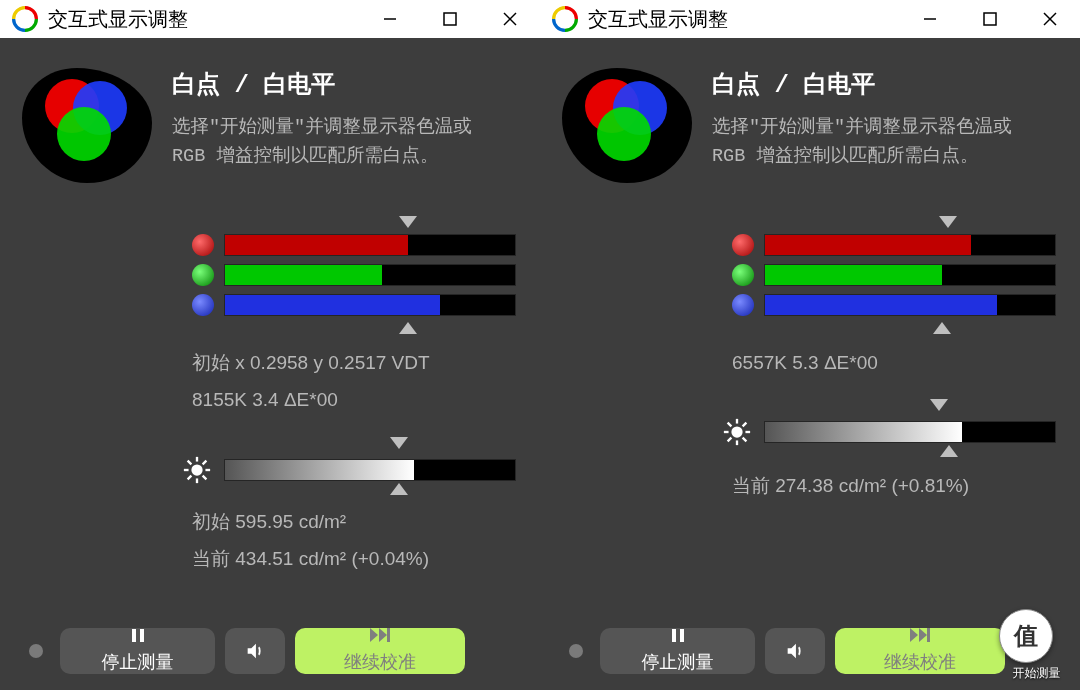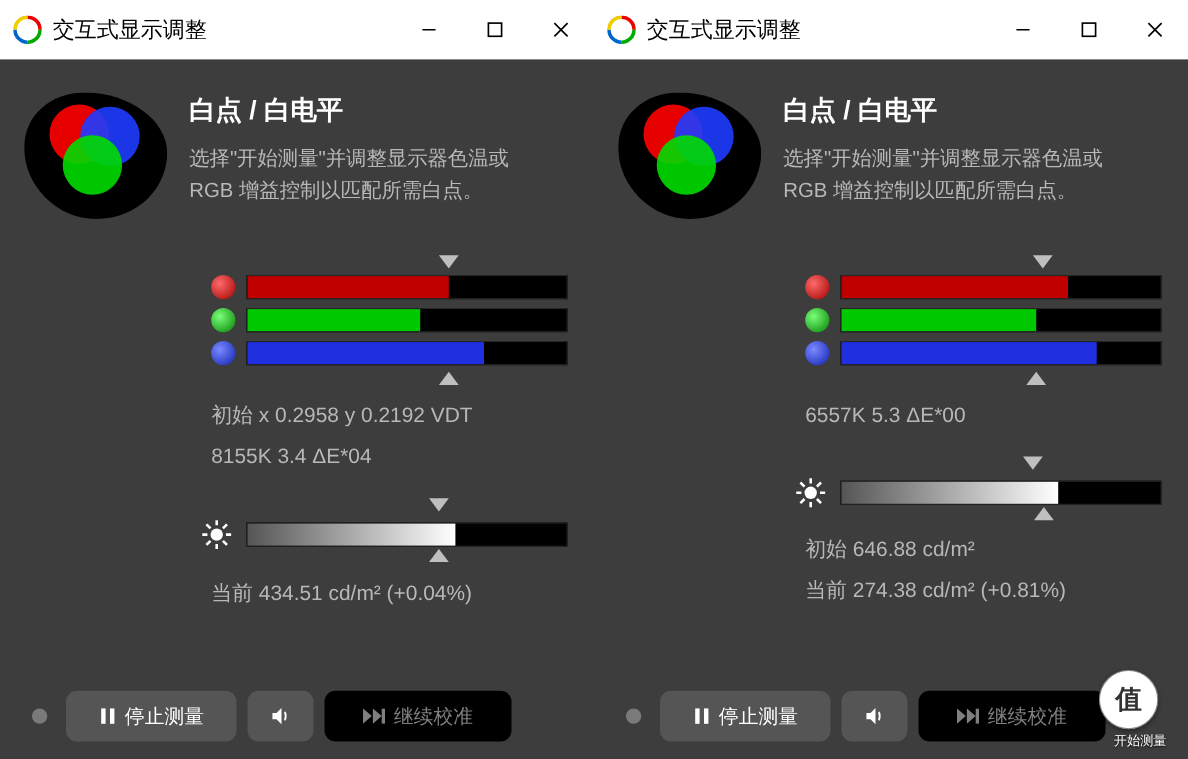--- a/index.html
+++ b/index.html
@@ -12,21 +12,21 @@
   overflow: hidden;
 }
 .window {
   width: 540px;
   height: 690px;
   background: #3d3d3d;
   display: flex;
   flex-direction: column;
 }
 .titlebar {
-  height: 54px;
+  height: 38px;
   background: #fff;
   display: flex;
   align-items: center;
   padding: 0 0 0 12px;
 }
 .logo {
   width: 26px;
   height: 26px;
   margin-right: 10px;
 }
@@ -47,20 +47,21 @@
 .winbtn svg { width: 16px; height: 16px; }
 .content {
   flex: 1;
   padding: 30px 24px 12px 22px;
   display: flex;
   flex-direction: column;
 }
 .header {
   display: flex;
   gap: 20px;
+  font-family: Liberation Mono, monospace;
 }
 .rgb-drop {
   width: 130px;
   flex-shrink: 0;
 }
 .heading {
   color: #fff;
   font-size: 24px;
   font-weight: 600;
   margin-bottom: 14px;
@@ -184,23 +185,24 @@
   background: #555;
   border-radius: 10px;
   height: 46px;
   display: flex;
   align-items: center;
   justify-content: center;
   color: #fff;
   font-size: 18px;
   gap: 8px;
   padding: 0 16px;
+  flex-direction: column;
 }
 .btn.disabled {
-  background: #000000;
+  background: #bef264;
   color: #7f7f7f;
   text-align: center;
 }
 .btn.icon-only { width: 60px; padding: 0; }
 .stop-btn { width: 155px; }
 .continue-btn { width: 170px; }
 .watermark {
   position: fixed;
   right: 6px;
   bottom: 6px;
@@ -295,22 +297,22 @@
         <div class="dot" style="background:radial-gradient(circle at 35% 35%,#7a8aff,#1020b0)"></div>
         <div class="bar">
             <div class="fill" style="background: rgb(32, 48, 224); width: 74%;"></div>
           </div>
       </div>
       <div class="markers-bot">
           <div class="marker-up" style="left: calc(63% + 2.84px);"></div>
         </div>
     </div>
 
-    <div class="readout">初始 x 0.2958 y 0.2192 VDT</div>
-    <div class="readout" style="padding-top:0">8155K 3.4 ΔE*04</div>
+    <div class="readout">初始 x 0.2958 y 0.2517 VDT</div>
+    <div class="readout" style="padding-top:0">8155K 3.4 ΔE*00</div>
 
     <div class="bright">
       <div class="markers-top" style="padding-left:42px">
           <div class="marker-down" style="left: calc(65% - 9px);"></div>
         </div>
       <div class="bright-row">
         <svg class="sun" viewBox="0 0 32 32">
           <circle cx="16" cy="16" r="6" fill="#fff"></circle>
           <g stroke="#fff" stroke-width="2.5">
             <line x1="16" y1="2" x2="16" y2="7"></line>
@@ -325,20 +327,21 @@
         </svg>
         <div class="bslider">
             <div class="bfill" style="width: 65%;"></div>
           </div>
       </div>
       <div class="markers-bot" style="padding-left:42px">
           <div class="marker-up" style="left: calc(65% - 9px);"></div>
         </div>
     </div>
 
+    <div class="readout" style="margin-top:6px">初始 595.95 cd/m²</div>
     <div class="readout">当前 434.51 cd/m² (+0.04%)</div>
 
     <div class="footer">
       <div class="rec">
           <div class="rec-dot"></div>
         </div>
       <div class="btn stop-btn">
         <svg width="16" height="16">
             <rect x="2" y="1" width="4" height="14" fill="#fff"></rect>
             <rect x="10" y="1" width="4" height="14" fill="#fff"></rect>
@@ -455,21 +458,20 @@
         </svg>
         <div class="bslider">
             <div class="bfill" style="width: 68%;"></div>
           </div>
       </div>
       <div class="markers-bot" style="padding-left:42px">
           <div class="marker-up" style="left: calc(68% - 9px);"></div>
         </div>
     </div>
 
-    <div class="readout" style="margin-top:6px">初始 646.88 cd/m²</div>
     <div class="readout">当前 274.38 cd/m² (+0.81%)</div>
 
     <div class="footer">
       <div class="rec">
           <div class="rec-dot"></div>
         </div>
       <div class="btn stop-btn">
         <svg width="16" height="16">
             <rect x="2" y="1" width="4" height="14" fill="#fff"></rect>
             <rect x="10" y="1" width="4" height="14" fill="#fff"></rect>

